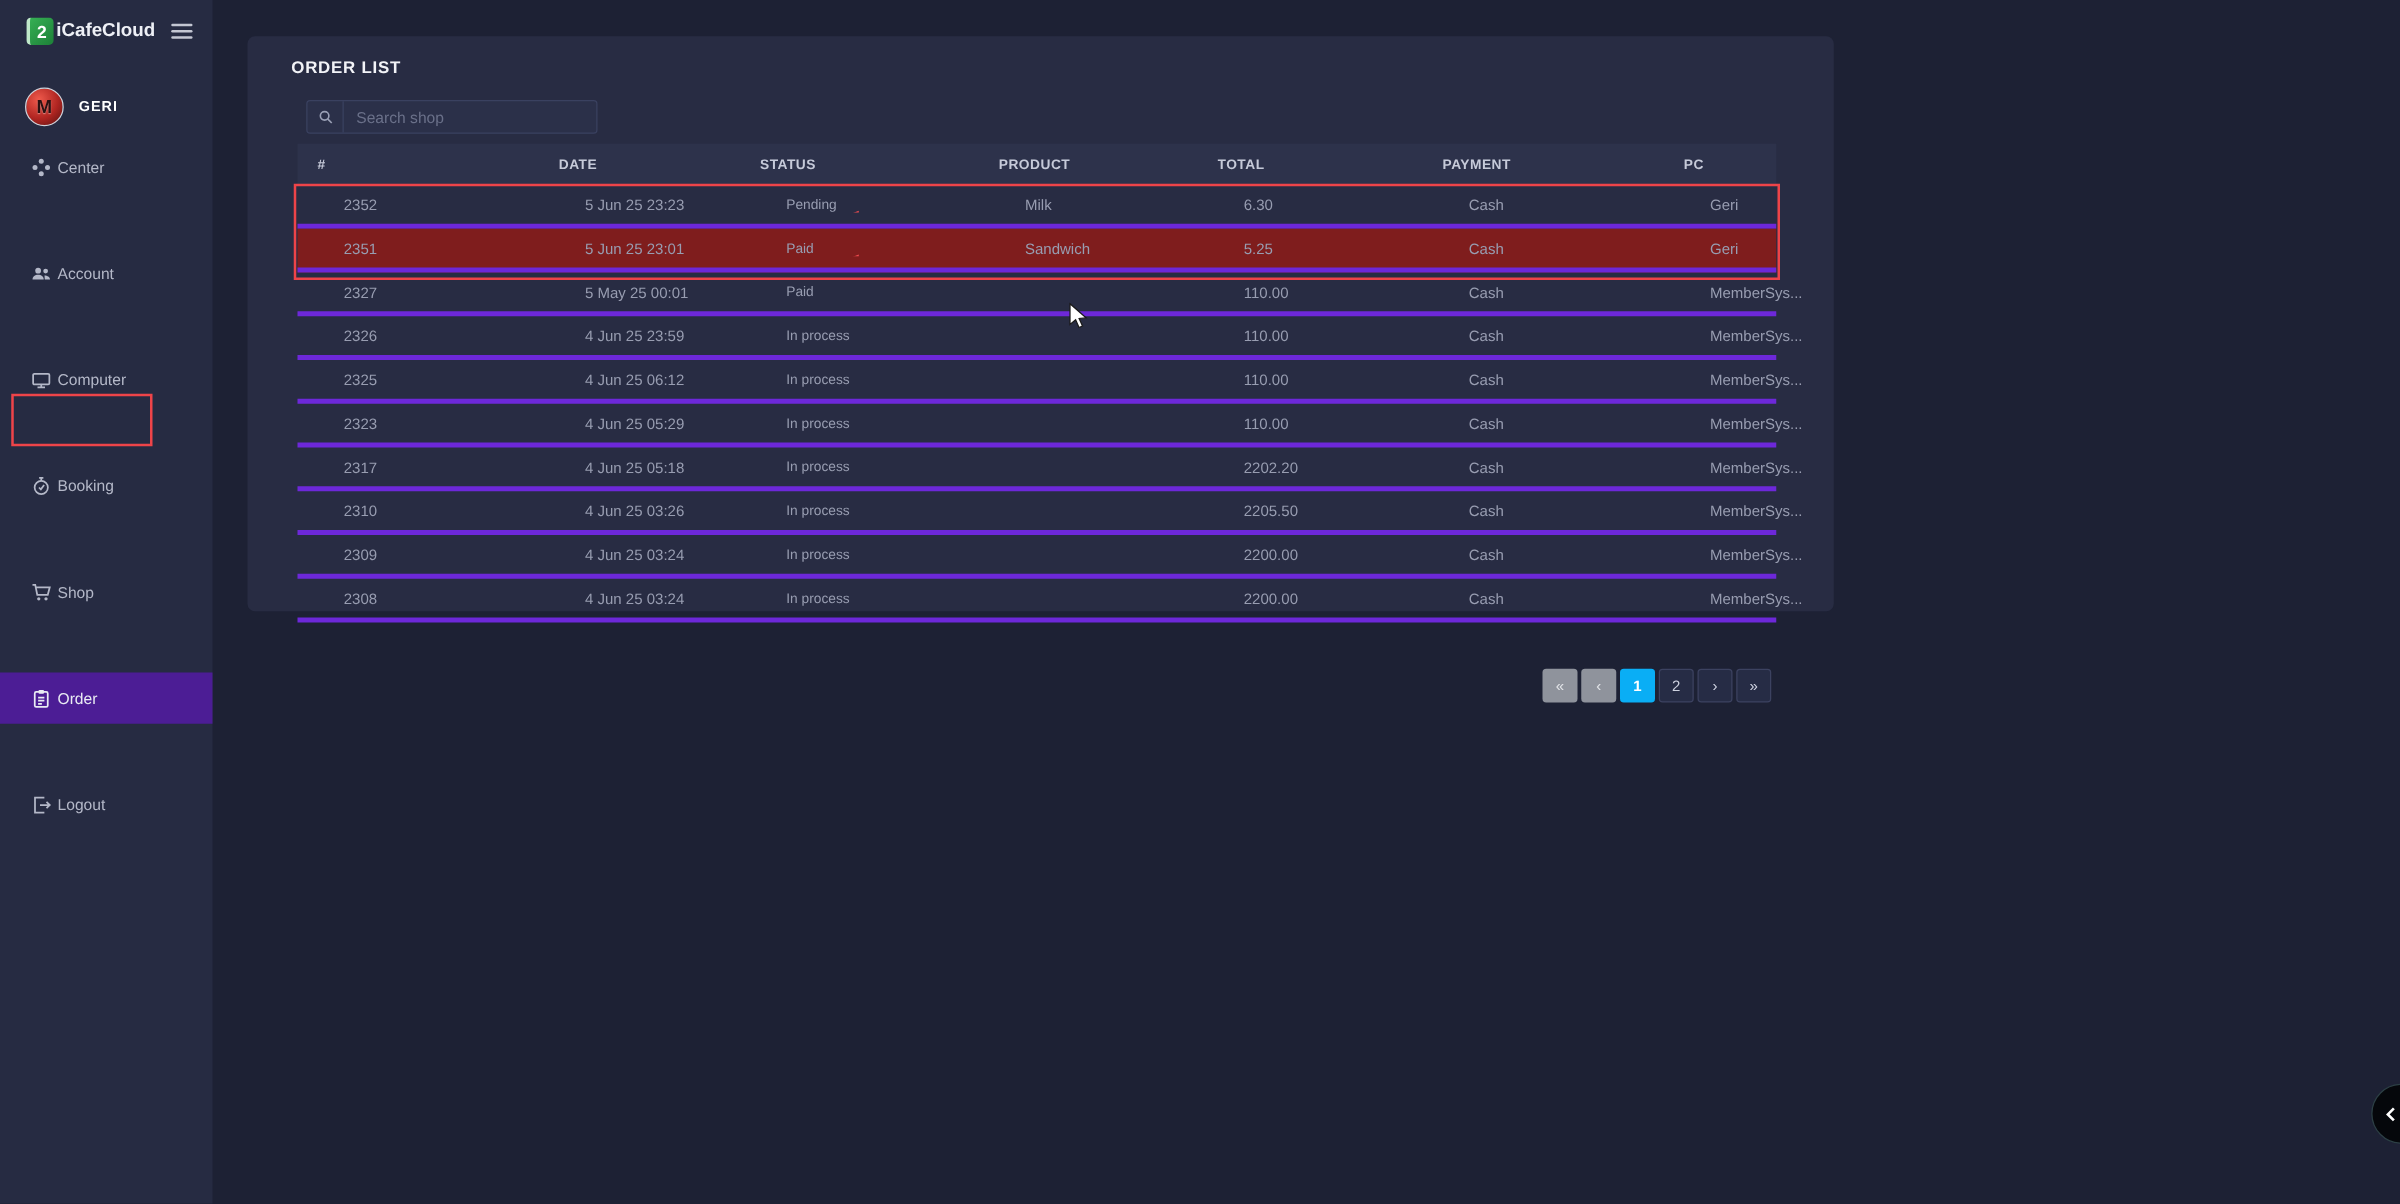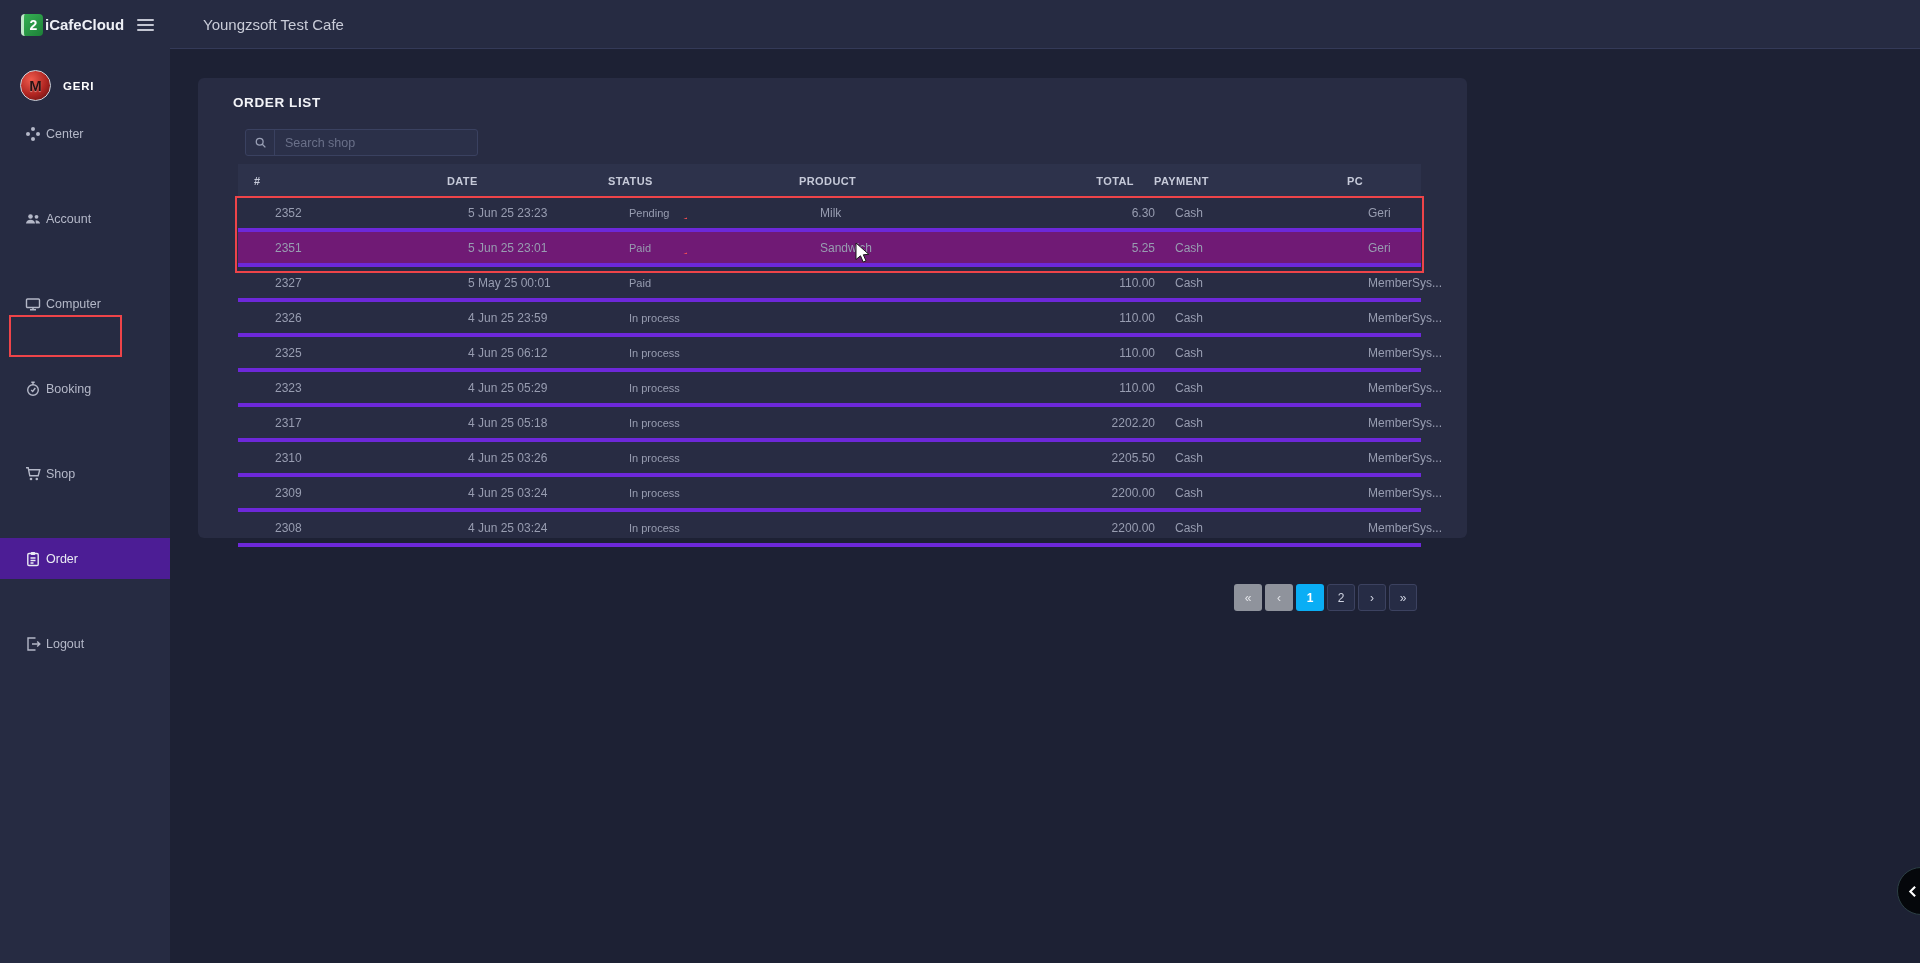--- a/index.html
+++ b/index.html
@@ -61,23 +61,23 @@
   .s-icon svg { width:13px; height:13px; }
   .search input { flex:1; min-width:0; background:transparent; border:none; outline:none;
     color:#fde047; font-size:12.5px; padding:0 10px; font-family:"Liberation Sans",sans-serif; }
   .search input::placeholder { color:#6a7089; }
 
   
   .table { position:absolute; left:40px; top:86px; width:1183px; }
   .t-head, .t-row { display:grid; grid-template-columns:193px 161px 191px 191px 164px 193px 90px; align-items:center; }
   .t-head { height:33px; background:#2d324b; color:#c6cad9; font-size:11px; font-weight:bold; letter-spacing:.4px; }
   .t-row { height:35px; color:#989db1; font-size:12px; border-bottom:4px solid #6d28d9;padding-left:21px; }
-  .t-row.hovered { background:#701a75; }
+  .t-row.hovered { background:#7f1d1d; }
   .cell { padding-left:16px; white-space:nowrap; overflow:hidden; text-overflow:ellipsis; }
-  .cell.c4 { text-align:right; padding-left:0; padding-right:4px; }
+  .cell.c4 { text-align:left; padding-left:0; padding-right:4px; }
   .cell.c2 { position:relative; font-size:11px; }
   .t-head .cell.c2 { font-size:11px; }
   .red-arrow { position:absolute; left:57px; top:10px; width:82px; height:15px; }
   .red-arrow svg { width:82px; height:15px; display:block; }
 
   .rows-annotation { position:absolute; left:-3px; top:32px; width:1189px; height:77px;
     border:2px solid #ee4449; pointer-events:none; }
 
   
   .pagination { position:absolute; right:50px; top:506px; display:flex; gap:3px; }
@@ -184,23 +184,20 @@
               <path d="M7 8h7.5M12.2 5.5L14.8 8l-2.6 2.5"></path>
             </svg>
           </span>
           <span class="mi-label">Logout</span>
         </div>
       </nav>
     <div class="order-annotation"></div>
   </aside>
 
   <div class="main">
-    <header class="top-header">
-      <span>Youngzsoft Test Cafe</span>
-    </header>
     <div class="content">
       <div class="card">
         <h2>ORDER LIST</h2>
         <div class="search">
           <span class="s-icon">
             <svg viewBox="0 0 16 16" fill="none" stroke="currentColor" stroke-width="1.6">
                 <circle cx="7" cy="7" r="4.2"></circle>
                 <path d="M10.2 10.2L14 14"></path>
               </svg>
           </span>

